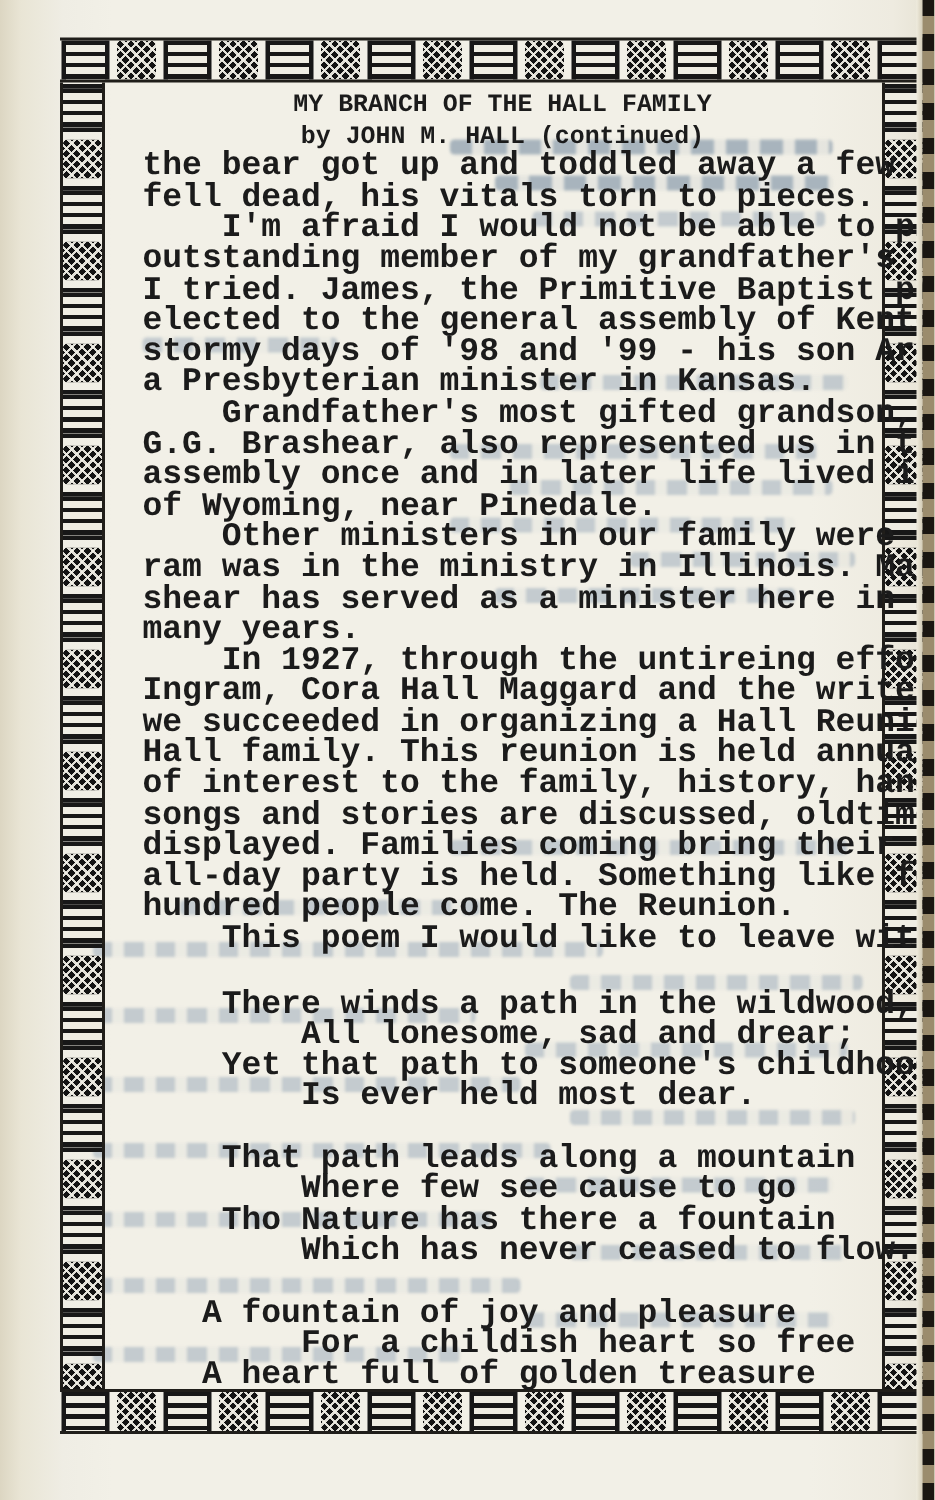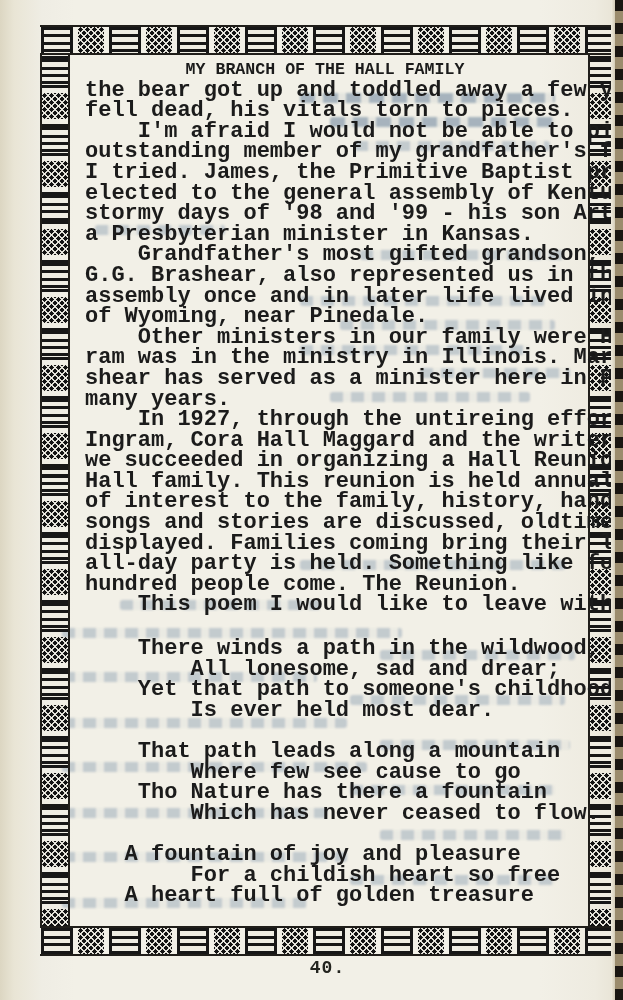--- a/index.html
+++ b/index.html
@@ -28,21 +28,21 @@
     border:3px solid #171717;
     background:repeating-linear-gradient(180deg,#171717 0 3px,#efede3 3px 7.5px);
   }
   .blk.leaf {
     background-color:#131313;
     background-image:
       repeating-linear-gradient(45deg, rgba(242,240,231,0.92) 0 1.5px, rgba(0,0,0,0) 1.5px 5px),
       repeating-linear-gradient(135deg, rgba(242,240,231,0.92) 0 1.5px, rgba(0,0,0,0) 1.5px 5px);
   }
   
-  .content { position:absolute; left:85px; top:60px; width:480px; z-index:3; }
+  .content { position:absolute; left:95px; top:60px; width:480px; z-index:3; }
   .title-line {
     text-align:center; white-space:pre;
     font-weight:bold; font-size:16.6px; line-height:20.6px; color:#1b1b1b;
   }
   pre.txt {
     margin:0; white-space:pre; overflow:visible;
     font-family:Liberation Mono, monospace; font-weight:bold; font-size:22px; line-height:20.6px;
     color:#1b1b1b;
   }
   pre.poem { margin-top:23px; }
@@ -192,20 +192,21 @@
       <div class="blk ladder"></div>
       <div class="blk leaf"></div>
       <div class="blk ladder"></div>
       <div class="blk leaf"></div>
       <div class="blk ladder"></div>
       <div class="blk leaf"></div>
     </div>
 
   <div class="content">
     <div class="title-line">MY BRANCH OF THE HALL FAMILY</div>
+    <div class="title-line">by JOHN M. HALL (continued)</div>
     <pre class="txt">the bear got up and toddled away a few yards and
 fell dead, his vitals torn to pieces.
     I'm afraid I would not be able to pick out the
 outstanding member of my grandfather's family if
 I tried. James, the Primitive Baptist preacher was
 elected to the general assembly of Kentucky in the
 stormy days of '98 and '99 - his son Arthur J.,was
 a Presbyterian minister in Kansas.
     Grandfather's most gifted grandson, oratorially,
 G.G. Brashear, also represented us in the general
@@ -233,17 +234,16 @@
     That path leads along a mountain
         Where few see cause to go
     Tho Nature has there a fountain
         Which has never ceased to flow.
 
    A fountain of joy and pleasure
         For a childish heart so free
    A heart full of golden treasure</pre>
   </div>
 
-  <div class="pagenum">40.</div>
 
   <div class="edge-light"></div>
   <div class="edge-dark"></div>
 </div>
 
 </body></html>

